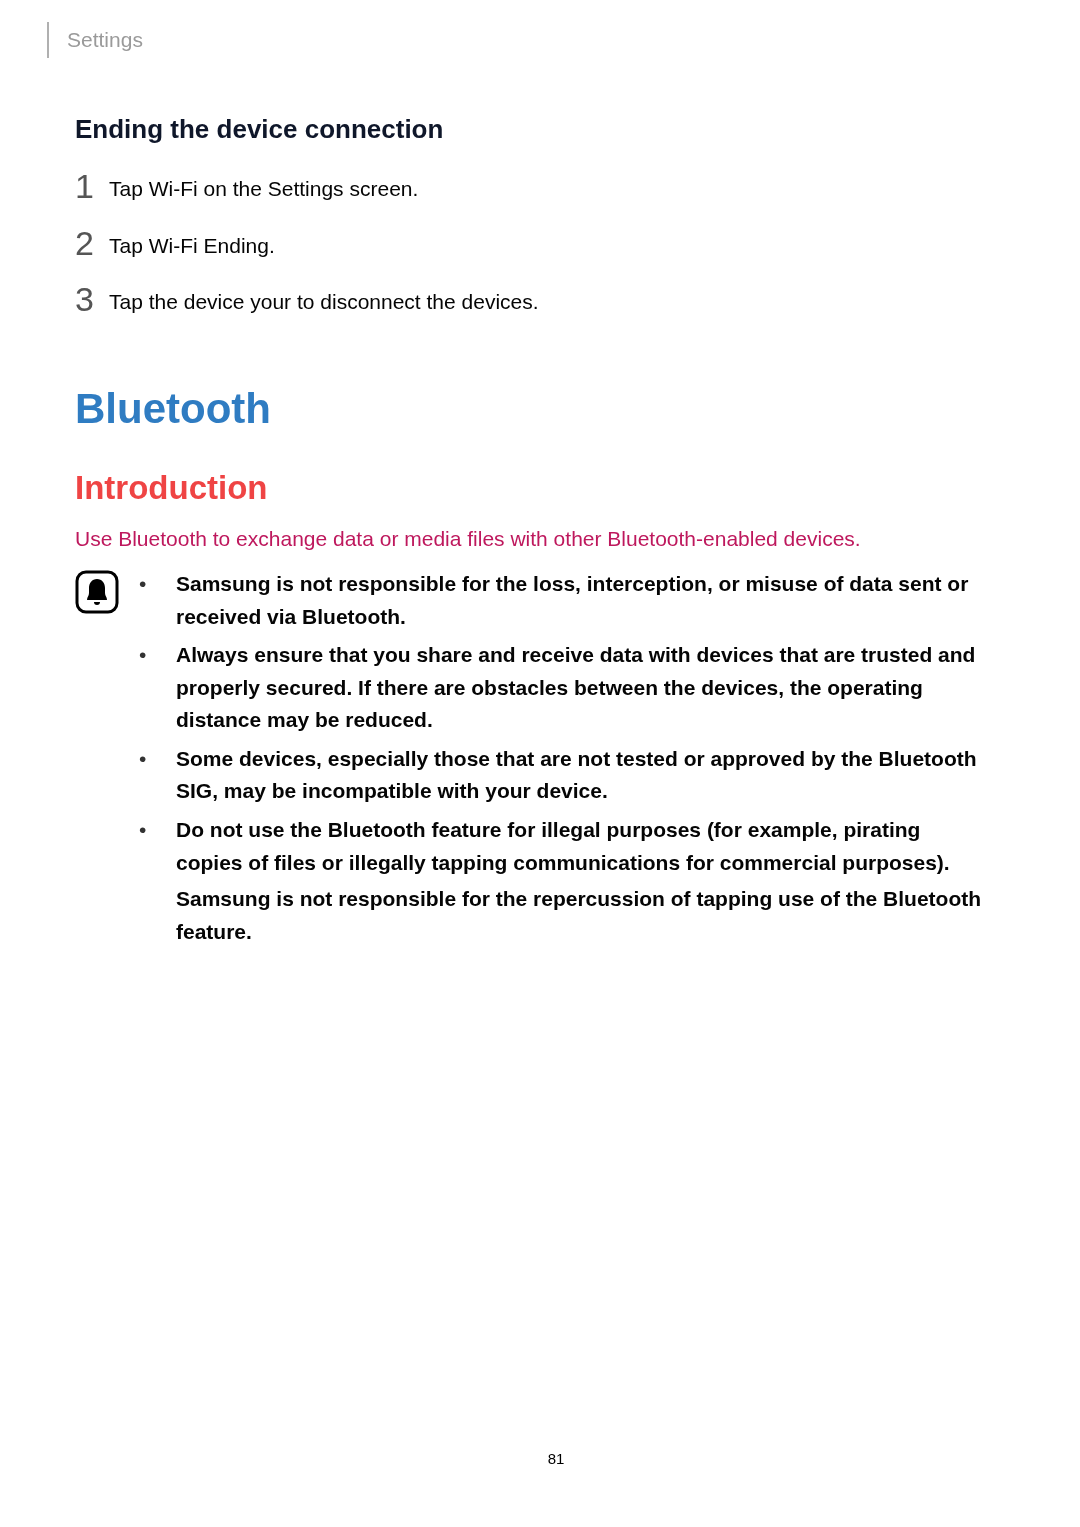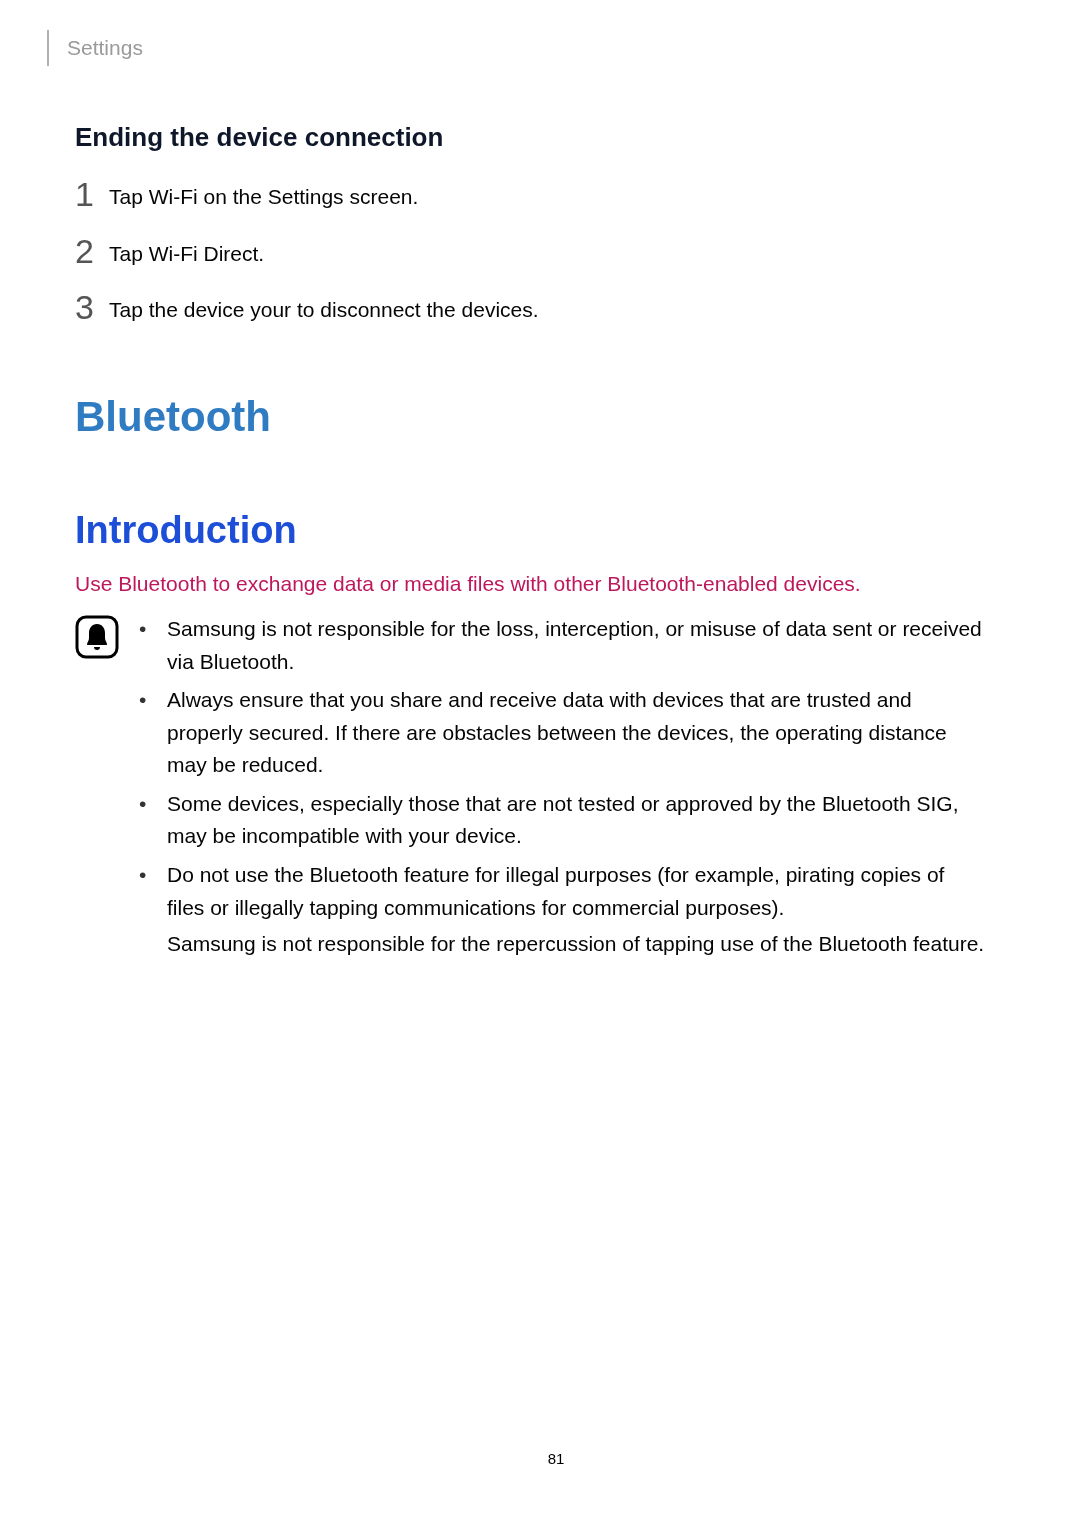--- a/index.html
+++ b/index.html
@@ -9,21 +9,21 @@
     width: 1080px;
     height: 1527px;
     background: #ffffff;
     font-family: "Segoe UI", "Helvetica Neue", Arial, sans-serif;
     color: #222;
   }
   .page {
     position: relative;
     width: 1080px;
     height: 1527px;
-    padding: 30px 95px 0 75px;
+    padding: 22px 95px 0 75px;
   }
   .header {
     display: flex;
     align-items: center;
     margin-bottom: 56px;
     margin-left: -28px;
   }
   .header-divider {
     width: 2px;
     height: 36px;
@@ -70,26 +70,26 @@
   .step-body p {
     margin: 0 0 6px 0;
   }
   .step-body .bold {
     font-weight: 400;
   }
   .chapter-title {
     font-size: 42px;
     font-weight: 700;
     color: #2f7cc2;
-    margin: 0 0 68px 0;
+    margin: 0 0 36px 0;
   }
   .subsection-title {
-    font-size: 38px;
+    font-size: 33px;
     font-weight: 700;
-    color: #1d4ed8;
+    color: #ef4444;
     margin: 0 0 16px 0;
   }
   .intro-para {
     font-size: 21px;
     line-height: 1.5;
     margin: 0 0 14px 0;
     color: #be185d;
   }
   .note-block {
     display: flex;
@@ -122,21 +122,22 @@
   }
   .note-list li::before {
     content: "•";
     position: absolute;
     left: 2px;
     top: 0;
     font-size: 21px;
     color: #333;
   }
   .note-list li p {
-    margin: 0 0 4px 8px;
+    margin: 0 0 4px 17px;
+    font-weight: bold;
   }
   .page-number {
     position: absolute;
     bottom: 60px;
     left: 16px;
     width: 100%;
     text-align: center;
     font-size: 15px;
     color: #000000;
   }
@@ -159,21 +160,21 @@
       <div class="step-body">
         <p>
           <span>Tap </span><span class="bold">Wi-Fi</span><span> on the Settings screen.</span>
         </p>
       </div>
     </li>
     <li class="step-item">
       <div class="step-num">2</div>
       <div class="step-body">
         <p>
-          <span>Tap </span><span class="bold">Wi-Fi Direct.</span>
+          <span>Tap </span><span class="bold">Wi-Fi Ending.</span>
         </p>
       </div>
     </li>
     <li class="step-item">
       <div class="step-num">3</div>
       <div class="step-body">
         <p>
           <span>Tap the device your to disconnect the devices.</span>
         </p>
       </div>

